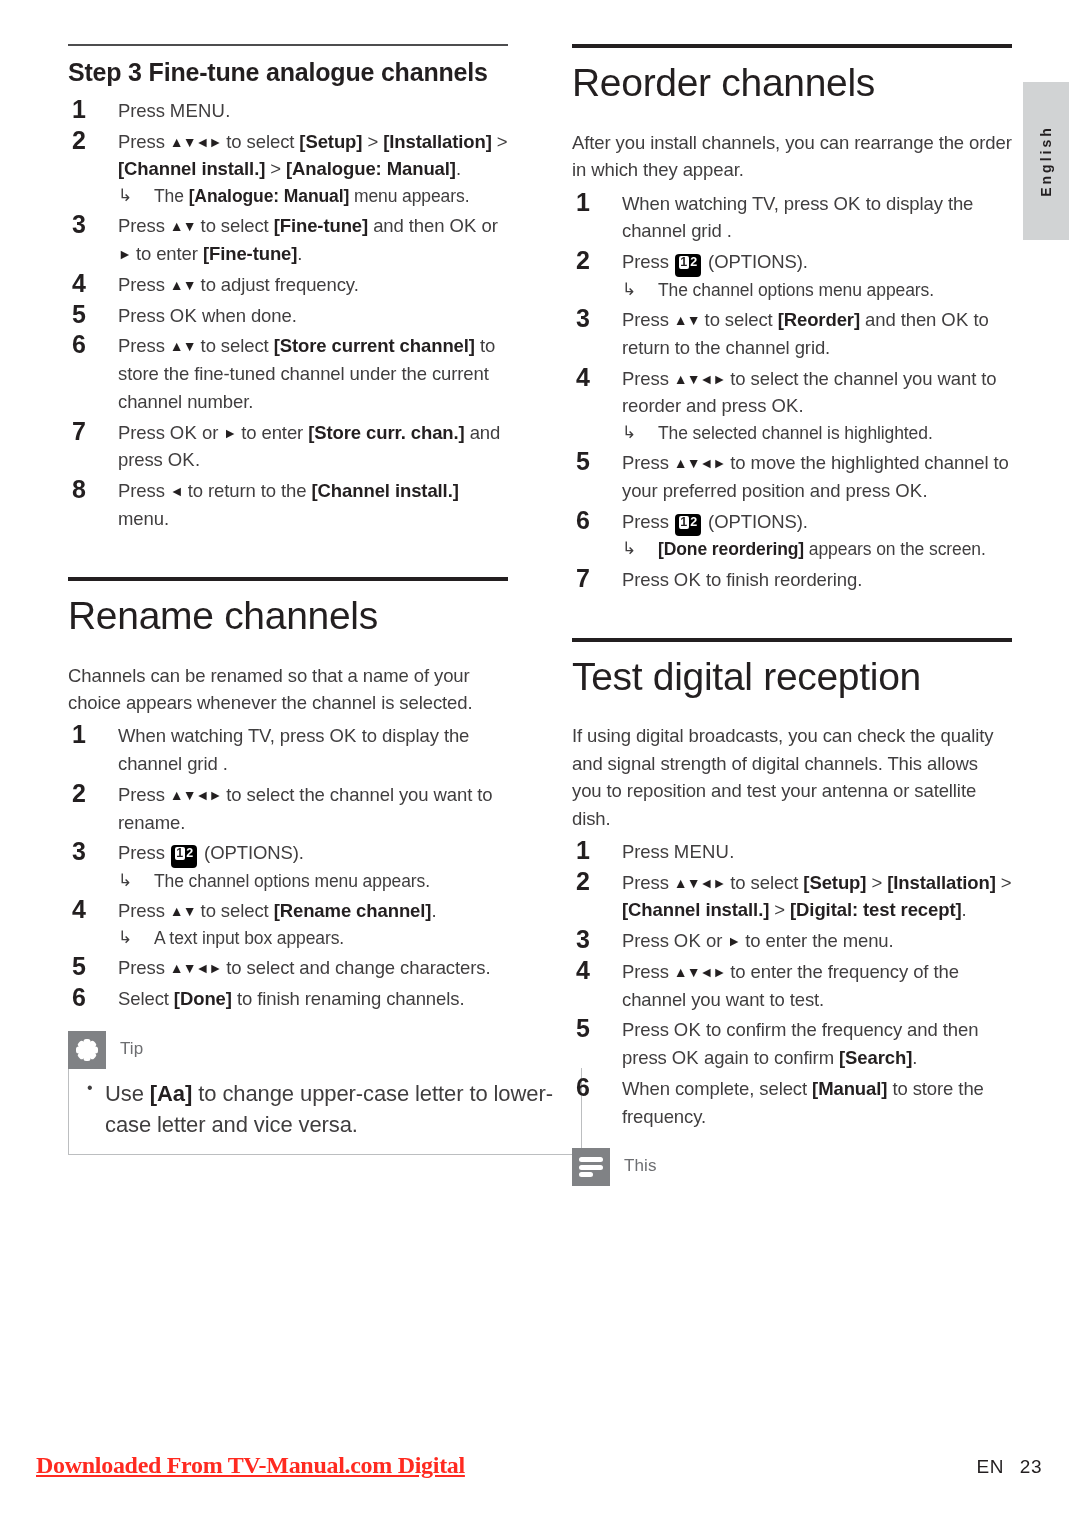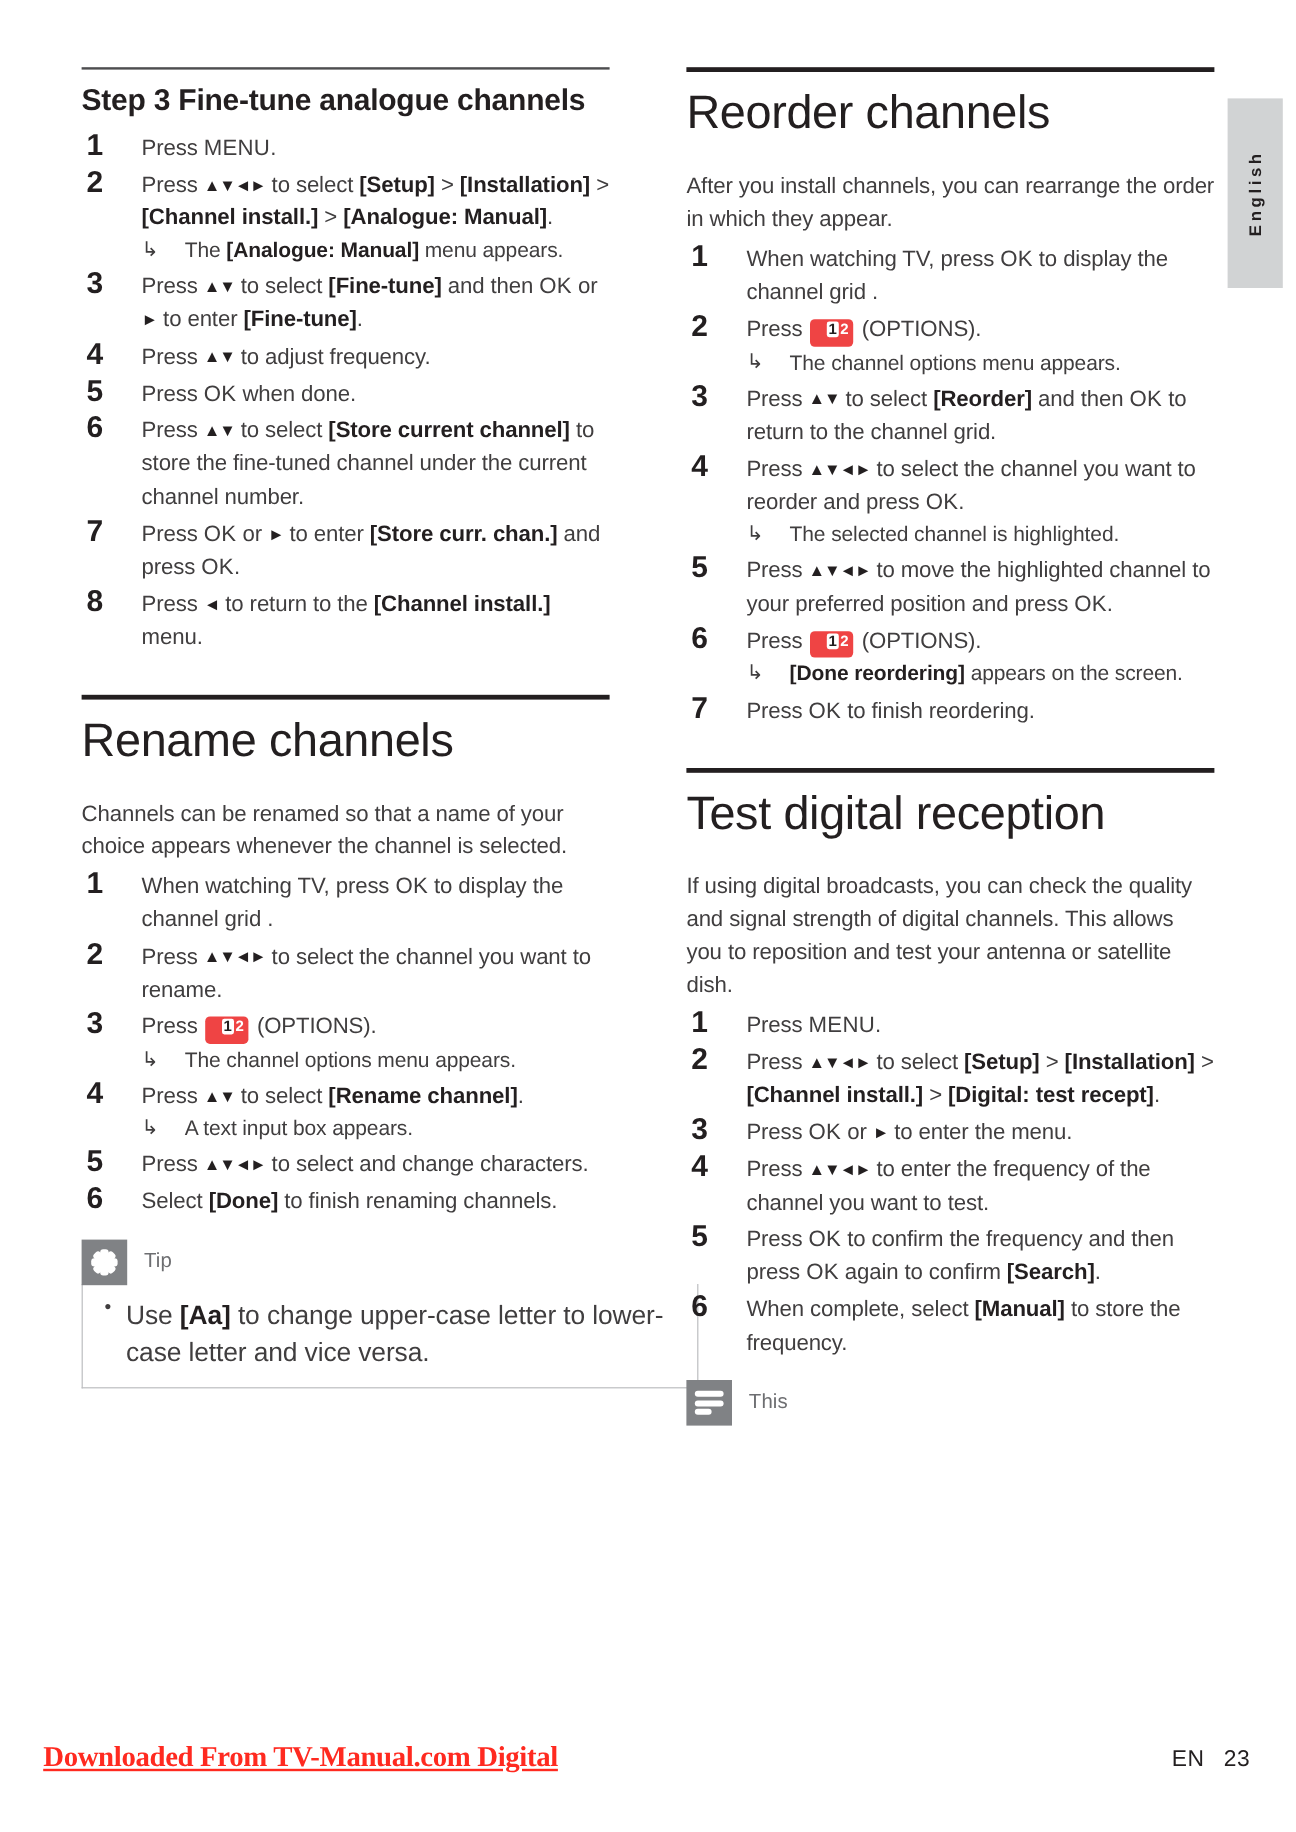--- a/index.html
+++ b/index.html
@@ -8,39 +8,39 @@
     background:#ffffff;
     font-family:"Liberation Sans","DejaVu Sans",sans-serif;
     color:#231f20;
     position:relative;
     overflow:hidden;
     -webkit-font-smoothing:antialiased;
   }
   .page{position:absolute;inset:0;}
 
   
-  .col{position:absolute;top:56px;width:440px;}
+  .col{position:absolute;top:44px;width:440px;}
   .col-left{left:68px;}
   .col-right{left:572px;}
 
   
   .rule-thin{height:2px;background:#4d4d4f;margin-bottom:12px;}
   .rule-thick{height:4px;background:#231f20;margin-bottom:14px;}
 
   h2.step-title{
     font-size:25px;font-weight:700;letter-spacing:-.2px;
     margin:0 0 10px 0;color:#231f20;line-height:1.15;
   }
   h2.step-title .lite{font-weight:700;}
   h1.sect-title{
     font-size:39px;font-weight:400;letter-spacing:-.3px;
     margin:0 0 24px 0;color:#231f20;line-height:1.1;
   }
 
-  .sect{margin-top:34px;}
+  .sect{margin-top:44px;}
 
   
   p.intro{
     font-size:18.5px;line-height:1.48;margin:0 0 6px 0;color:#403e3f;
     letter-spacing:-.1px;
   }
 
   
   ol.steps{list-style:none;margin:0;padding:0;}
   ol.steps>li{
@@ -67,22 +67,22 @@
   }
   b.mi{font-weight:700;color:#231f20;}
   span.ok{font-weight:400;letter-spacing:.2px;}
 
   
   .keys{font-size:14px;letter-spacing:-1px;color:#231f20;vertical-align:1px;}
 
   
   .optkey{
     display:inline-block;vertical-align:-3px;
-    background:#ef4444;border-radius:4px;
-    padding:2px 4px 2px 14px;
+    background:#000000;border-radius:4px;
+    padding:2px 4px 2px 4px;
     line-height:1;
     margin:0 2px 0 1px;
   }
   .optkey i{
     font-style:normal;display:inline-block;
     font-size:12.5px;font-weight:700;color:#fff;
     line-height:13px;vertical-align:top;
   }
   .optkey i.boxed{
     background:#fff;color:#231f20;

